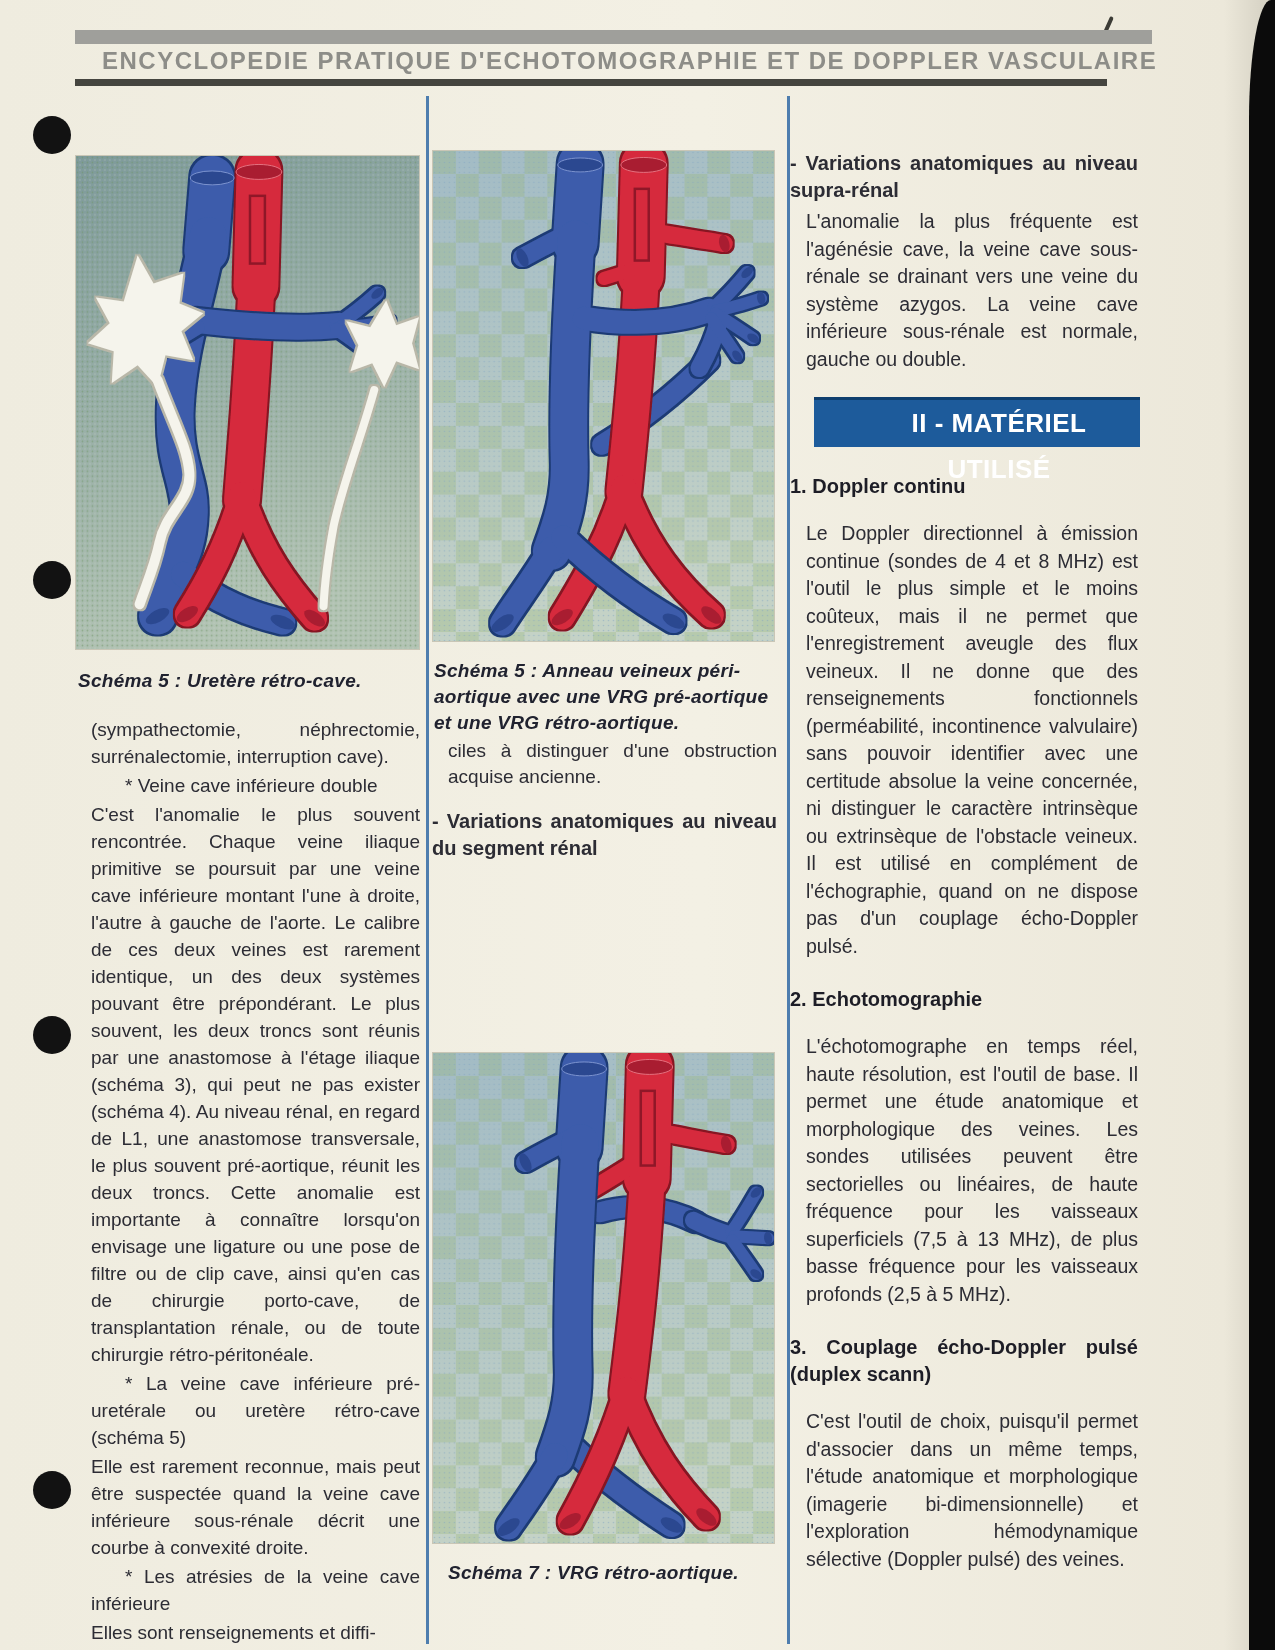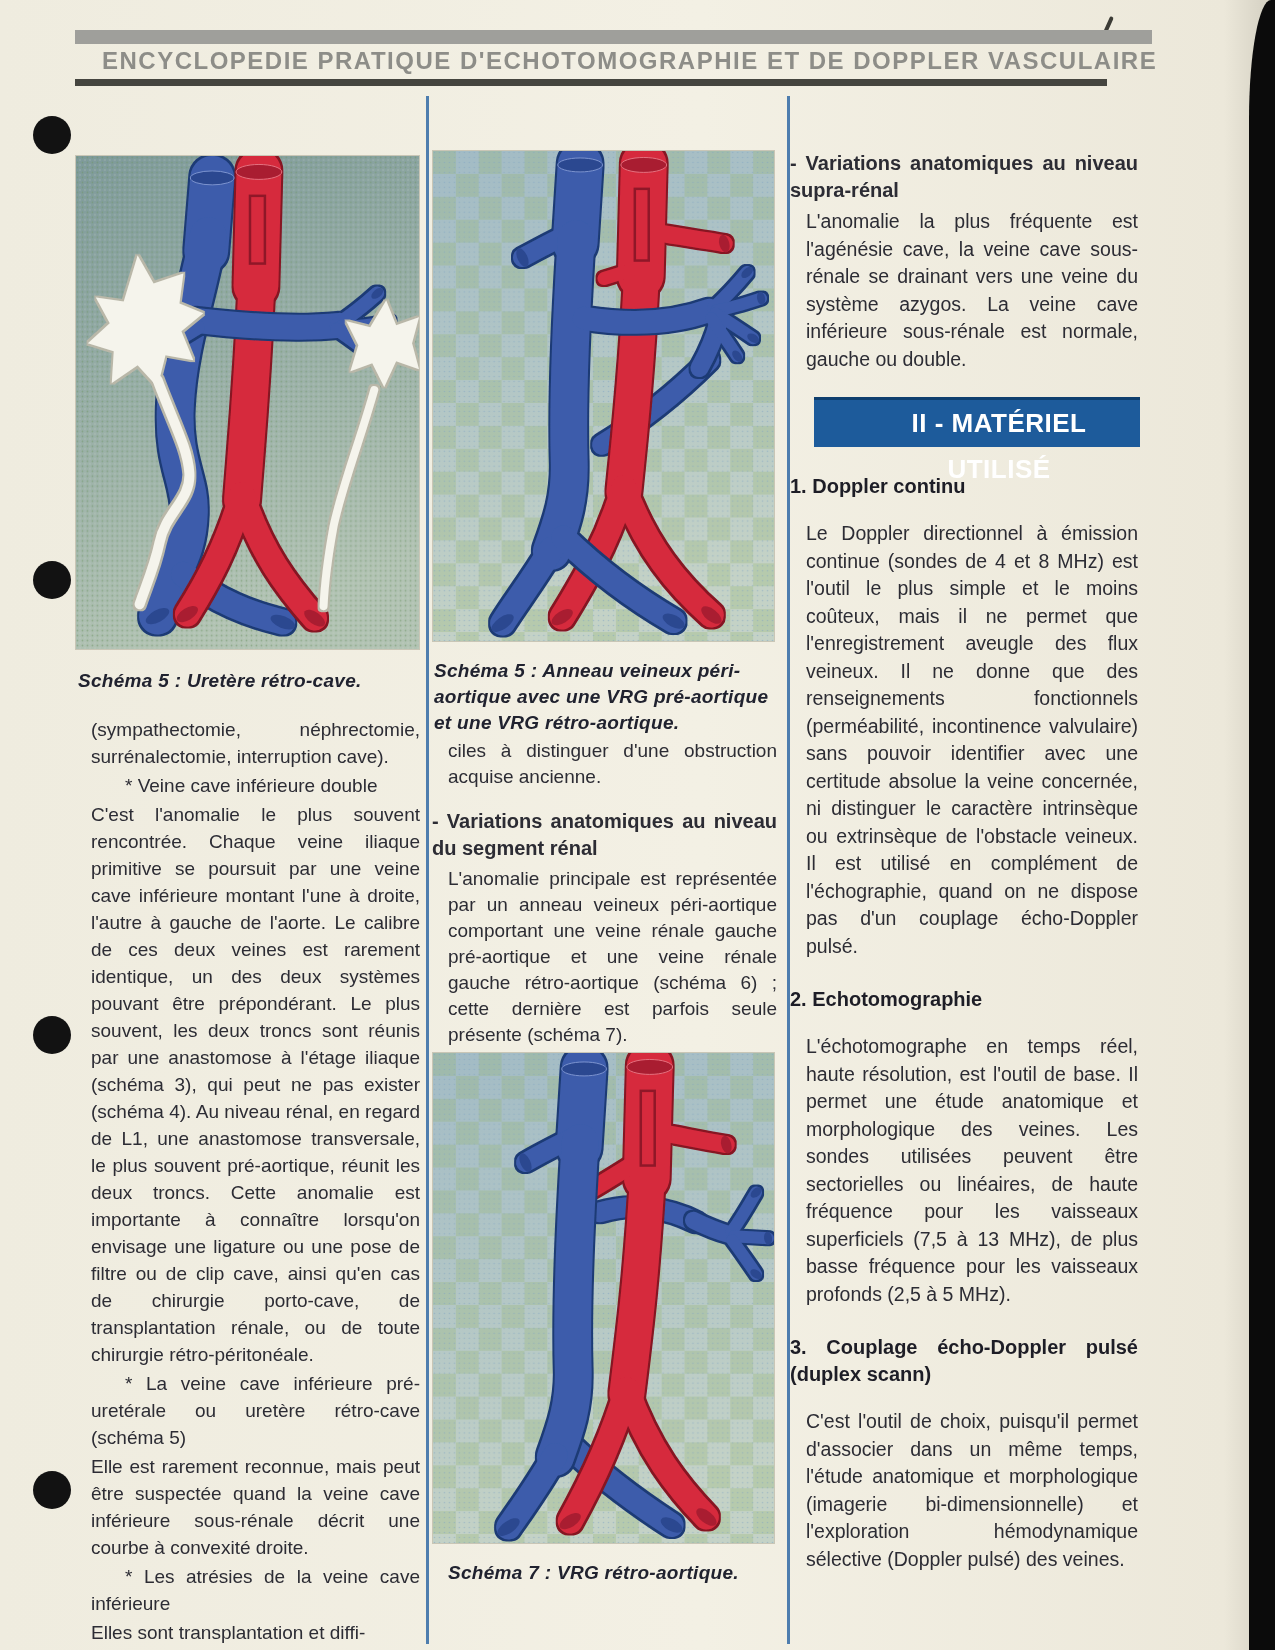--- a/index.html
+++ b/index.html
@@ -251,27 +251,26 @@
   </div>
   <div class="caption" id="cap7">Schéma 7 : VRG rétro-aortique.</div>
 
   <div class="textcol" id="left-text">
     <p>(sympathectomie, néphrectomie, surrénalectomie, interruption cave).</p>
     <p class="indent">* Veine cave inférieure double</p>
     <p>C'est l'anomalie le plus souvent rencontrée. Chaque veine iliaque primitive se poursuit par une veine cave inférieure montant l'une à droite, l'autre à gauche de l'aorte. Le calibre de ces deux veines est rarement identique, un des deux systèmes pouvant être prépondérant. Le plus souvent, les deux troncs sont réunis par une anastomose à l'étage iliaque (schéma 3), qui peut ne pas exister (schéma 4). Au niveau rénal, en regard de L1, une anastomose transversale, le plus souvent pré-aortique, réunit les deux troncs. Cette anomalie est importante à connaître lorsqu'on envisage une ligature ou une pose de filtre ou de clip cave, ainsi qu'en cas de chirurgie porto-cave, de transplantation rénale, ou de toute chirurgie rétro-péritonéale.</p>
     <p class="indent">* La veine cave inférieure pré-uretérale ou uretère rétro-cave (schéma 5)</p>
     <p>Elle est rarement reconnue, mais peut être suspectée quand la veine cave inférieure sous-rénale décrit une courbe à convexité droite.</p>
     <p class="indent">* Les atrésies de la veine cave inférieure</p>
-    <p>Elles sont transplantation et diffi-</p>
+    <p>Elles sont renseignements et diffi-</p>
   </div>
 
   <div class="textcol" id="mid-text">
     <p>ciles à distinguer d'une obstruction acquise ancienne.</p>
     <h3 class="subhead">- Variations anatomiques au niveau du segment rénal</h3>
-    <p>L'anomalie principale est représentée par un anneau veineux péri-aortique comportant une veine rénale gauche pré-aortique et une veine rénale gauche rétro-aortique (schéma 6) ; cette dernière est parfois seule présente (schéma 7).</p>
   </div>
 
   <div class="textcol" id="right-col">
     <h3 class="subhead">- Variations anatomiques au niveau supra-rénal</h3>
     <p>L'anomalie la plus fréquente est l'agénésie cave, la veine cave sous-rénale se drainant vers une veine du système azygos. La veine cave inférieure sous-rénale est normale, gauche ou double.</p>
     <div class="banner">II - MATÉRIEL UTILISÉ</div>
     <h4 class="sec-head">1. Doppler continu</h4>
     <p>Le Doppler directionnel à émission continue (sondes de 4 et 8 MHz) est l'outil le plus simple et le moins coûteux, mais il ne permet que l'enregistrement aveugle des flux veineux. Il ne donne que des renseignements fonctionnels (perméabilité, incontinence valvulaire) sans pouvoir identifier avec une certitude absolue la veine concernée, ni distinguer le caractère intrinsèque ou extrinsèque de l'obstacle veineux. Il est utilisé en complément de l'échographie, quand on ne dispose pas d'un couplage écho-Doppler pulsé.</p>
     <h4 class="sec-head">2. Echotomographie</h4>
     <p>L'échotomographe en temps réel, haute résolution, est l'outil de base. Il permet une étude anatomique et morphologique des veines. Les sondes utilisées peuvent être sectorielles ou linéaires, de haute fréquence pour les vaisseaux superficiels (7,5 à 13 MHz), de plus basse fréquence pour les vaisseaux profonds (2,5 à 5 MHz).</p>

